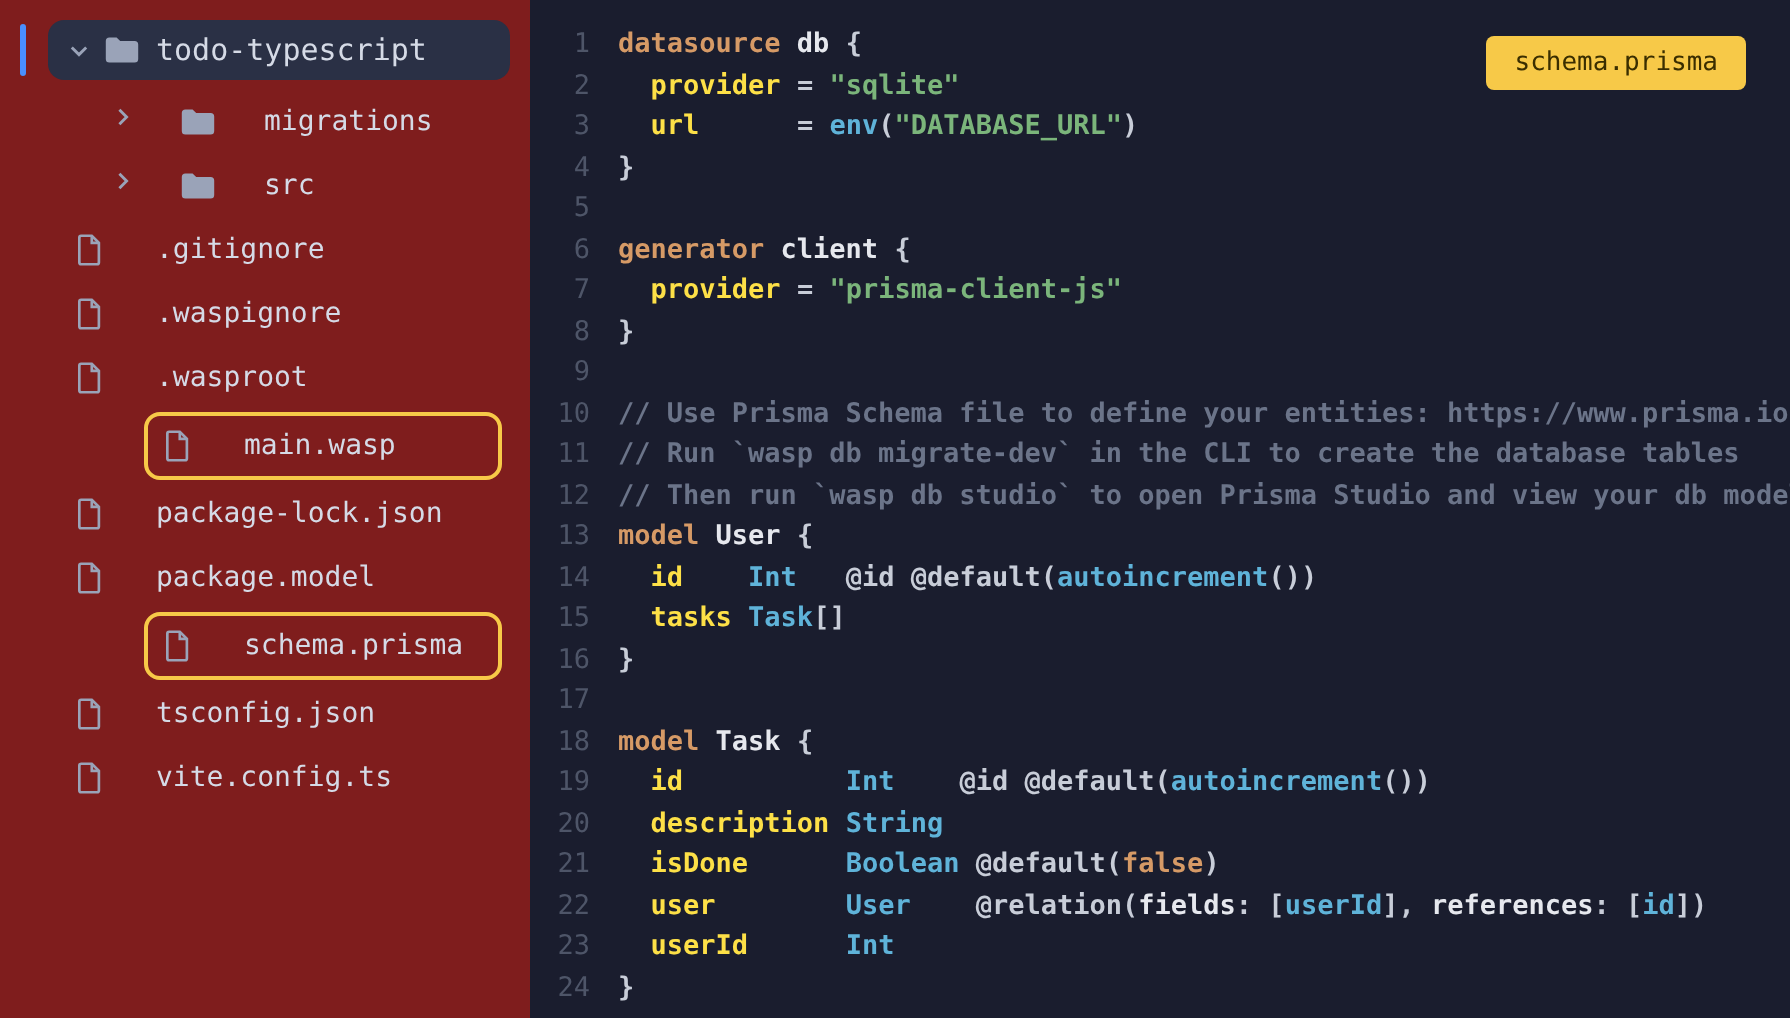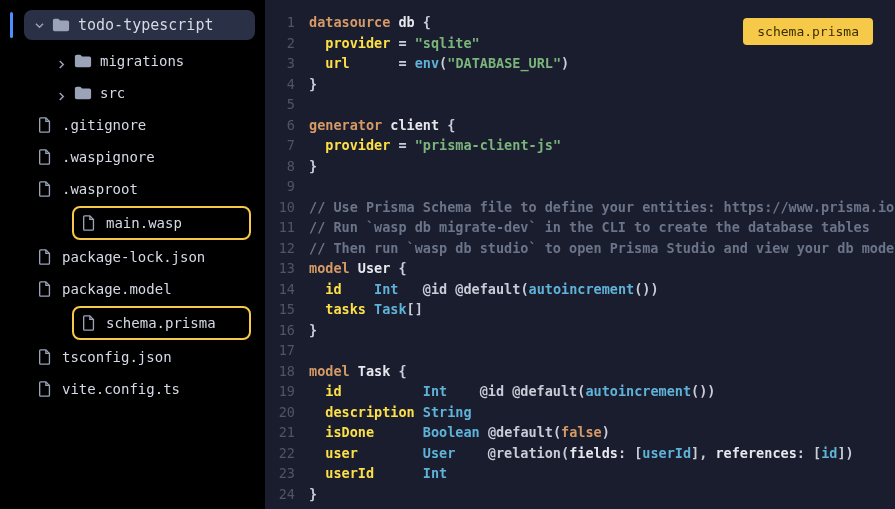--- a/index.html
+++ b/index.html
@@ -9,21 +9,21 @@
     font-family: ui-monospace, "SF Mono", Menlo, Consolas, monospace;
     font-size: 13px;
     width: 895px;
     height: 509px;
     overflow: hidden;
     display: flex;
   }
   .sidebar {
     width: 265px;
     padding: 10px 0 0 0;
-    background: #000000;
+    background: #7f1d1d;
     flex-shrink: 0;
   }
   .root-row {
     display: flex;
     align-items: center;
     background: #2a3045;
     border-radius: 8px;
     margin: 0 10px 6px 24px;
     padding: 6px 10px;
     gap: 8px;
@@ -33,23 +33,23 @@
     position: absolute;
     left: -14px;
     top: 2px;
     bottom: 2px;
     width: 3px;
     background: #4a8fff;
     border-radius: 2px;
   }
   .tree-row {
     display: flex;
-    align-items: flex-end;
+    align-items: flex-start;
     padding: 7px 10px 7px 0;
-    gap: 8px;
+    gap: 24px;
     cursor: pointer;
     border-radius: 8px;
     margin: 0 10px 2px 0;
   }
   .indent-1 { padding-left: 56px; }
   .indent-2 { padding-left: 36px; }
   .highlighted {
     border: 2px solid #f7c948;
     border-radius: 8px;
     margin-left: 72px;

